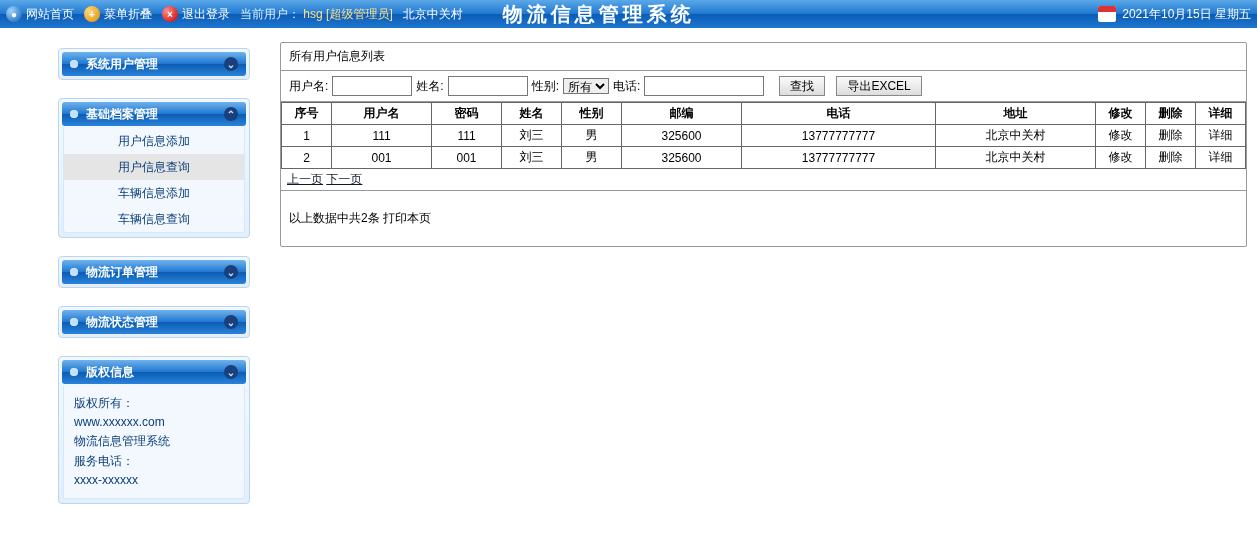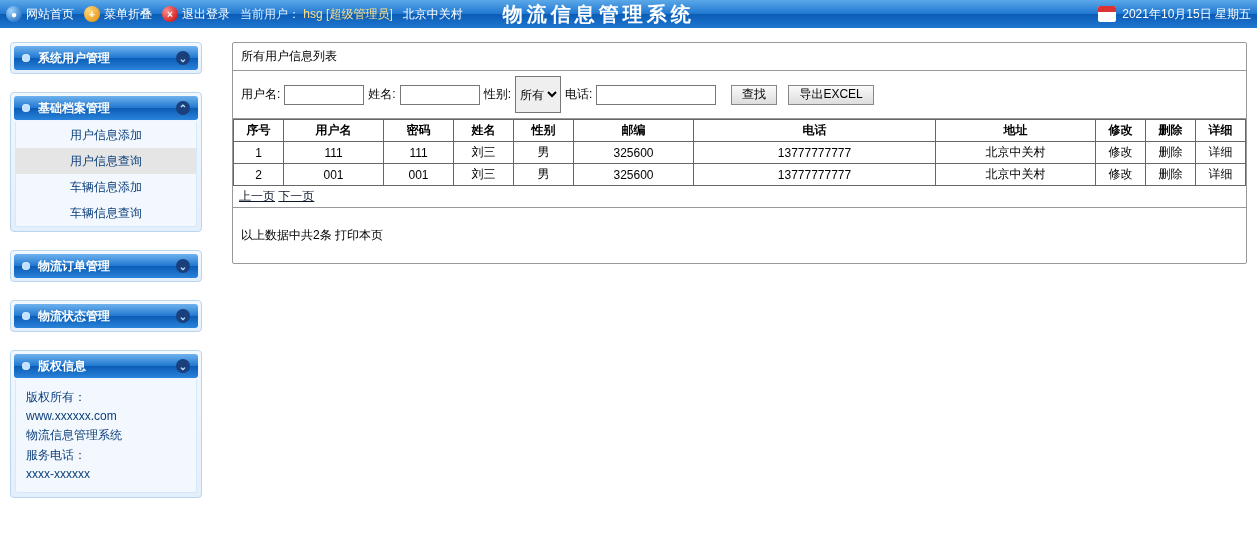--- a/index.html
+++ b/index.html
@@ -15,41 +15,41 @@
 .ic-orange { background: radial-gradient(circle at 30% 30%, #ffd77a, #e08a00); color:#fff;}
 .ic-red { background: radial-gradient(circle at 30% 30%, #ff8a8a, #c40000); color:#fff;}
 .topbar .userinfo { color:#dff0ff; margin-right:10px;}
 .topbar .userinfo .hl { color:#ffe08a;}
 .topbar .title { flex:0 0 auto; font-family: KaiTi, STKaiti, serif; font-size:20px; font-weight:bold; color:#fff; letter-spacing:4px; margin-left:30px;}
 .topbar .spacer { flex:1; }
 .topbar .date { display:flex; align-items:center;text-align:right; }
 .topbar .date .cal { width:18px; height:16px; background:#fff; border-radius:2px; margin-right:6px; position:relative; }
 .topbar .date .cal::before { content:""; position:absolute; top:0; left:0; right:0; height:6px; background:#d33; border-radius:2px 2px 0 0;}
 .main { display:flex; }
-.side { width:212px; padding:14px 10px; }
+.side { width:212px; padding:20px 10px;margin-left:48px; }
 .panel { border:1px solid #b9d5ef; border-radius:4px; background:linear-gradient(to bottom,#f2f8fe,#e3effb); margin-bottom:18px; padding:3px;}
 .panel-hd {
   height:24px; border-radius:3px;
   background: linear-gradient(to bottom,#6fb2ee 0%,#1f77d0 50%,#0b5cb5 51%,#2a83da 100%);
   color:#fff; font-weight:bold; display:flex; align-items:center; padding:0 8px; cursor:pointer;
 }
 .panel-hd .dot { width:8px; height:8px; border-radius:50%; background:#bfe1ff; margin-right:8px; box-shadow:inset 0 0 2px #fff;}
 .panel-hd .txt { flex:1; }
 .panel-hd .chev { width:14px; height:14px; border-radius:50%; background:#1a3f7a; color:#bfe1ff; display:flex; align-items:center; justify-content:center; font-size:10px;}
 .panel-bd { background:#f2f8fe; border:1px solid #d6e8fb; border-top:none; border-radius:0 0 3px 3px; margin:2px 1px 1px 1px;}
 .mitem { height:26px; display:flex; align-items:center; justify-content:center; color:#0b3e7a; cursor:pointer;}
 .mitem.active { background:#e5e5e5; }
 .copy-bd { padding:8px 10px; color:#0b3e7a; line-height:1.6;}
 .content { flex:1; padding:14px 10px 0 20px;}
 .card { border:1px solid #999; border-radius:2px; }
 .card-title { padding:5px 8px; border-bottom:1px solid #999;}
 .filterbar { display:flex; align-items:center; padding:5px 8px; gap:4px; border-bottom:1px solid #999;}
 .filterbar label { }
 .filterbar input[type=text]{ border:1px solid #777; height:20px; font-size:12px;}
-.filterbar select{ border:1px solid #777; height:37px; font-size:12px;}
+.filterbar select{ border:1px solid #777; height:16px; font-size:12px;}
 .btn { border:1px solid #888; background:linear-gradient(#fafafa,#ddd); height:20px; padding:0 10px; font-size:12px; cursor:pointer;}
 table.data { width:100%; border-collapse:collapse; }
 table.data th, table.data td { border:1px solid #666; text-align:center; padding:2px 4px; font-weight:normal;}
 table.data th { font-weight:bold; background:#fff;}
 .pager { padding:2px 6px; color:#0f172a;}
 .pager a { text-decoration:underline; cursor:pointer;}
 .summary { padding:19px 8px; border-top:1px solid #999;}
 .alink { color:#000; cursor:pointer;}
 </style>
 </head>

